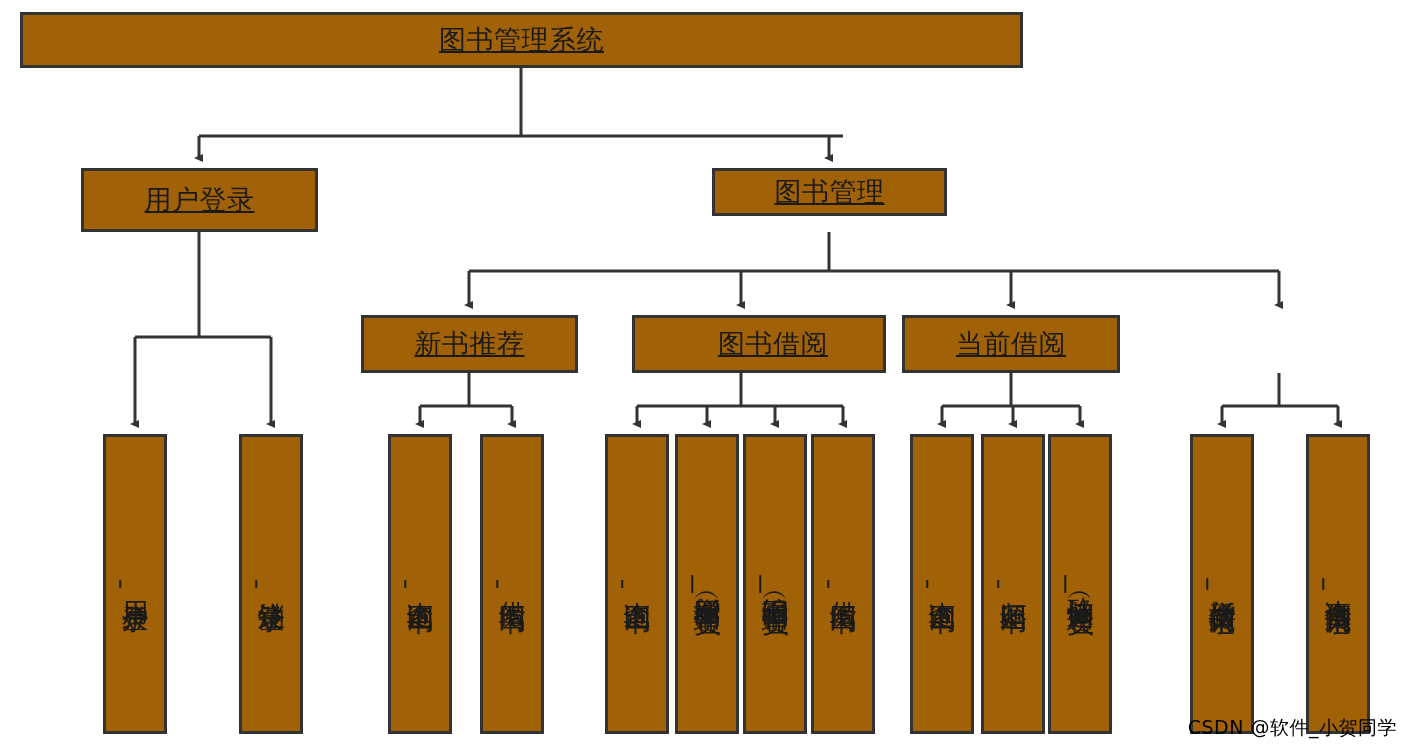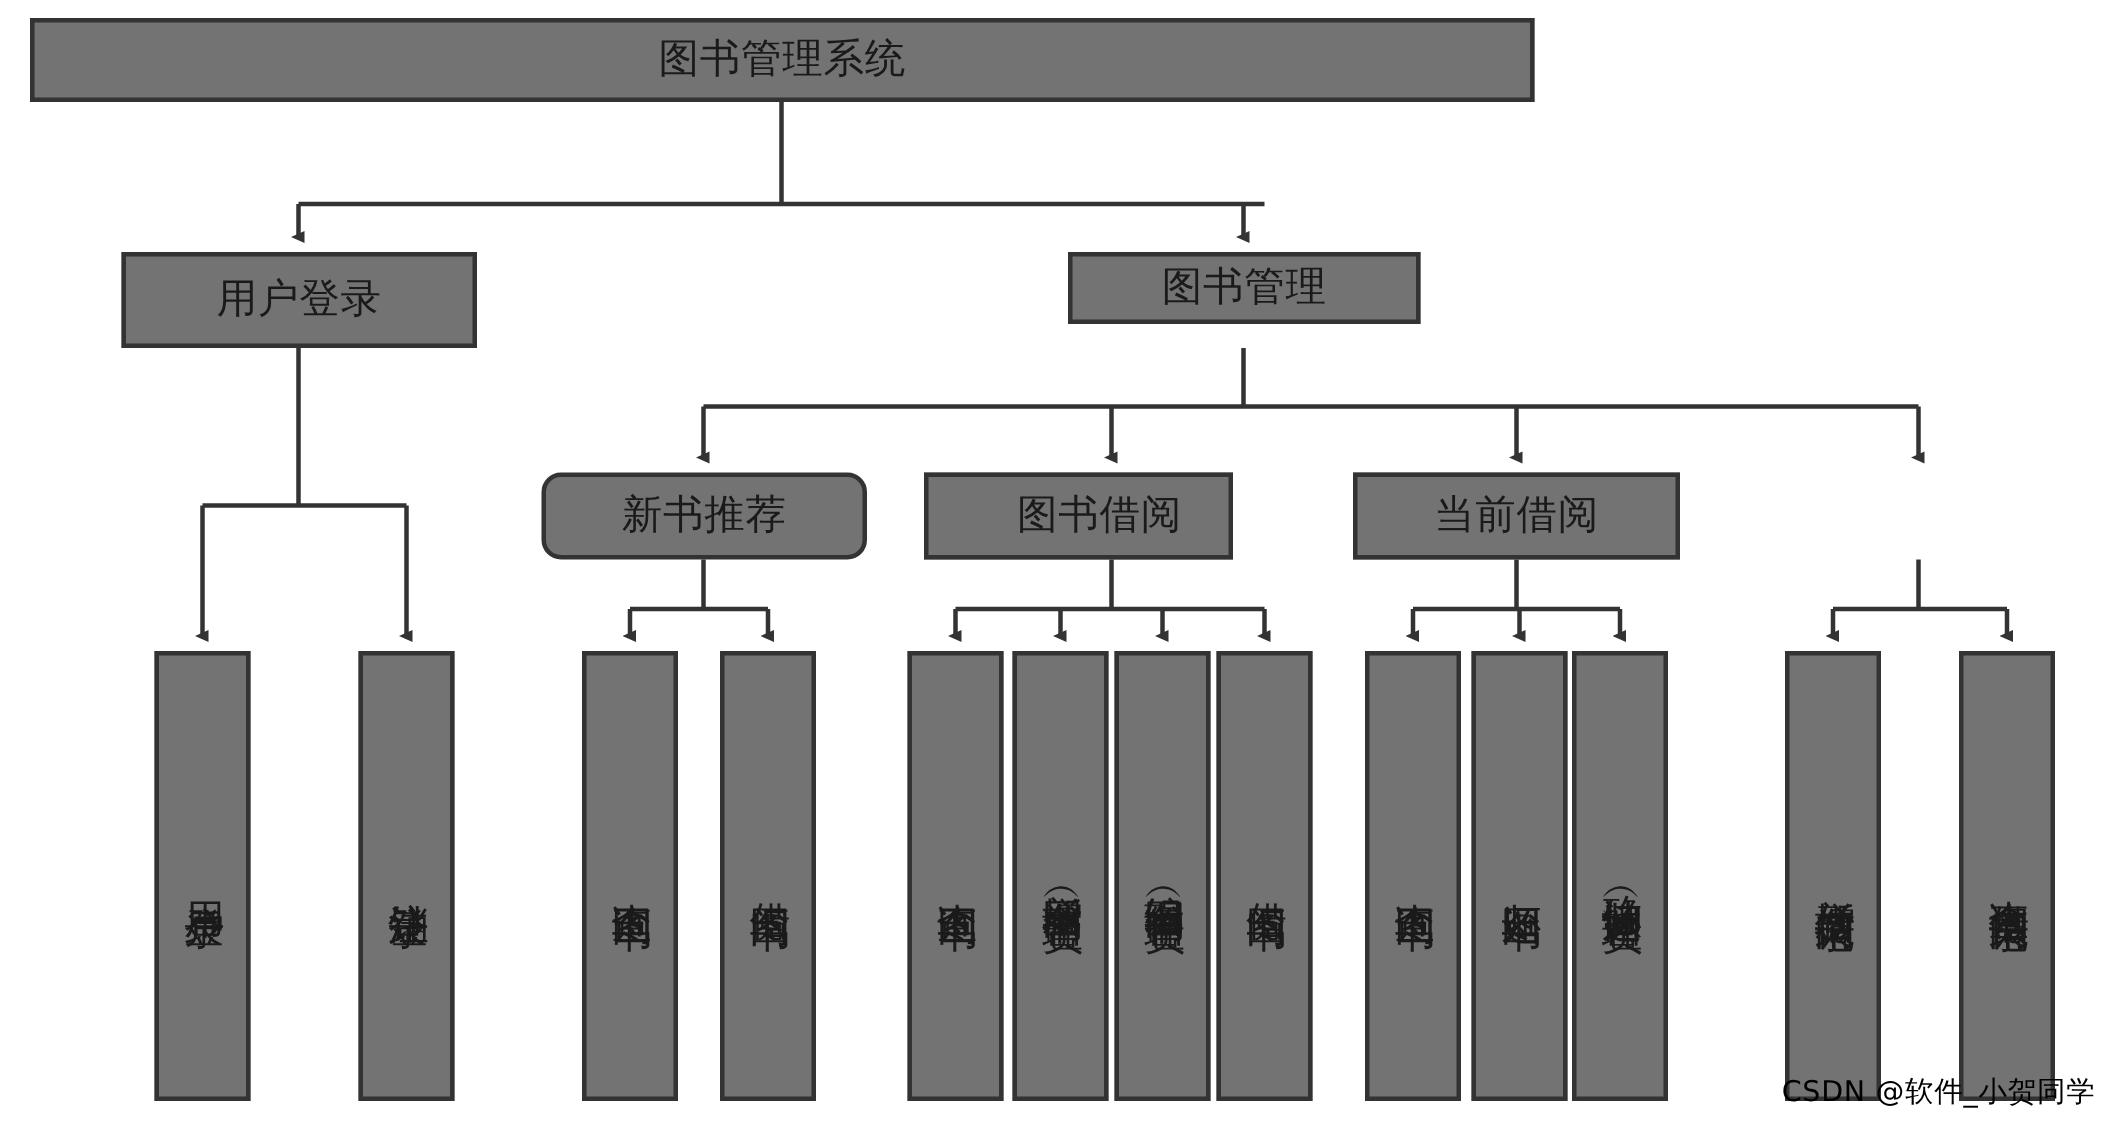--- a/index.html
+++ b/index.html
@@ -14,25 +14,26 @@
     position: relative;
     width: 1405px;
     height: 747px;
     background: #ffffff;
     overflow: hidden;
   }
   .node {
     position: absolute;
     box-sizing: border-box;
     border: 3px solid #333333;
-    background: #737373;
+    background: #a16207;
     display: flex;
     align-items: center;
     justify-content: center;
     color: #1a1a1a;
+    text-decoration: underline;
   }
   .node .label {
     display: block;
     text-align: center;
     line-height: 1.08;
     letter-spacing: 0.5px;
   }
   .node-root .label,
   .node-l2 .label,
   .node-l3 .label {
@@ -150,25 +151,25 @@
   </div>
 
   <div class="node node-l2" style="left:81px; top:168px; width:237px; height:64px;">
     <span class="label">用户登录</span>
   </div>
 
   <div class="node node-l2" style="left:712px; top:168px; width:235px; height:48px;">
     <span class="label">图书管理</span>
   </div>
 
-  <div class="node node-l3" style="left:361px; top:315px; width:217px; height:58px;border-radius:13px;">
+  <div class="node node-l3" style="left:361px; top:315px; width:217px; height:58px;">
     <span class="label">新书推荐</span>
   </div>
 
-  <div class="node node-l3" style="left:616px; top:315px; width:206px; height:58px;padding-left:28px;">
+  <div class="node node-l3" style="left:632px; top:315px; width:254px; height:58px;padding-left:28px;">
     <span class="label">图书借阅</span>
   </div>
 
   <div class="node node-l3" style="left:902px; top:315px; width:218px; height:58px;">
     <span class="label">当前借阅</span>
   </div>
 
 
   <div class="node node-leaf" style="left:103px; top:434px; width:64px; height:300px;">
     <div class="leaf-inner">

